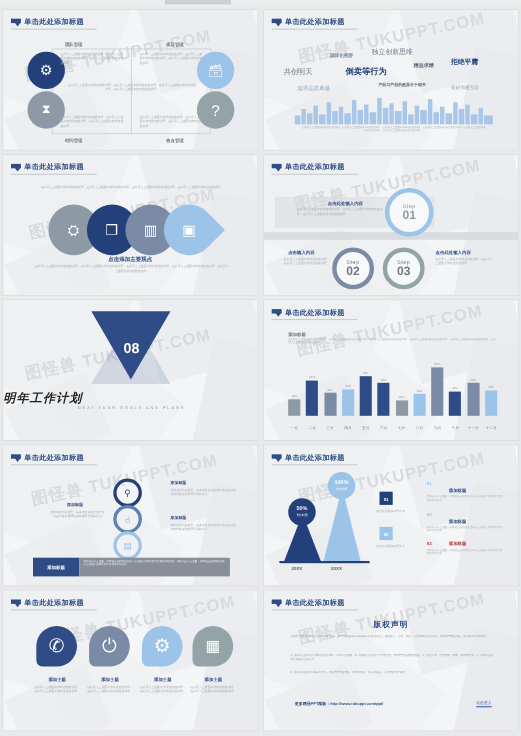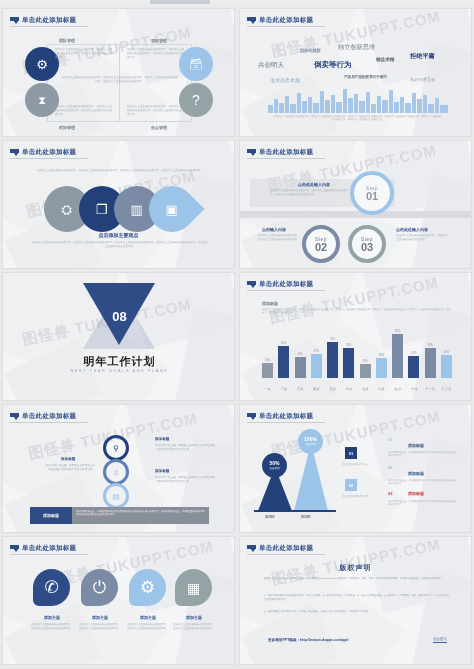--- a/index.html
+++ b/index.html
@@ -285,21 +285,21 @@
         <i class="p2"></i>
         <i class="p3"></i>
         <i class="p4"></i>
         <i class="p5"></i>
     </div>
     <div class="wm" style="left:18px;top:40px;">图怪兽 TUKUPPT.COM</div>
     <div class="body">
       <div class="tri-out" style="left:80px;top:14px;"></div>
       <div class="tri-dn" style="left:80px;top:10px;"></div>
       <div style="position:absolute;left:0;top:36px;width:233px;text-align:center;font-size:13px;font-weight:bold;color:#fff;">08</div>
-      <div style="position:absolute;left:0;top:81px;width:233px;text-align:center;font-size:11px;font-weight:bold;color:#1f1f1f;letter-spacing:1px;">明年工作计划</div>
+      <div style="position:absolute;left:0;top:81px;width:233px;text-align:left;font-size:11px;font-weight:bold;color:#1f1f1f;letter-spacing:1px;font-style:italic;">明年工作计划</div>
       <div style="position:absolute;left:0;top:96px;width:233px;text-align:center;font-size:3.8px;color:#9aa0a8;letter-spacing:1.6px;">NEXT YEAR GOALS AND PLANS</div>
     </div>
   </div>
 
   <div class="slide">
     <div class="poly">
       <i class="p1"></i>
         <i class="p2"></i>
         <i class="p3"></i>
         <i class="p4"></i>

